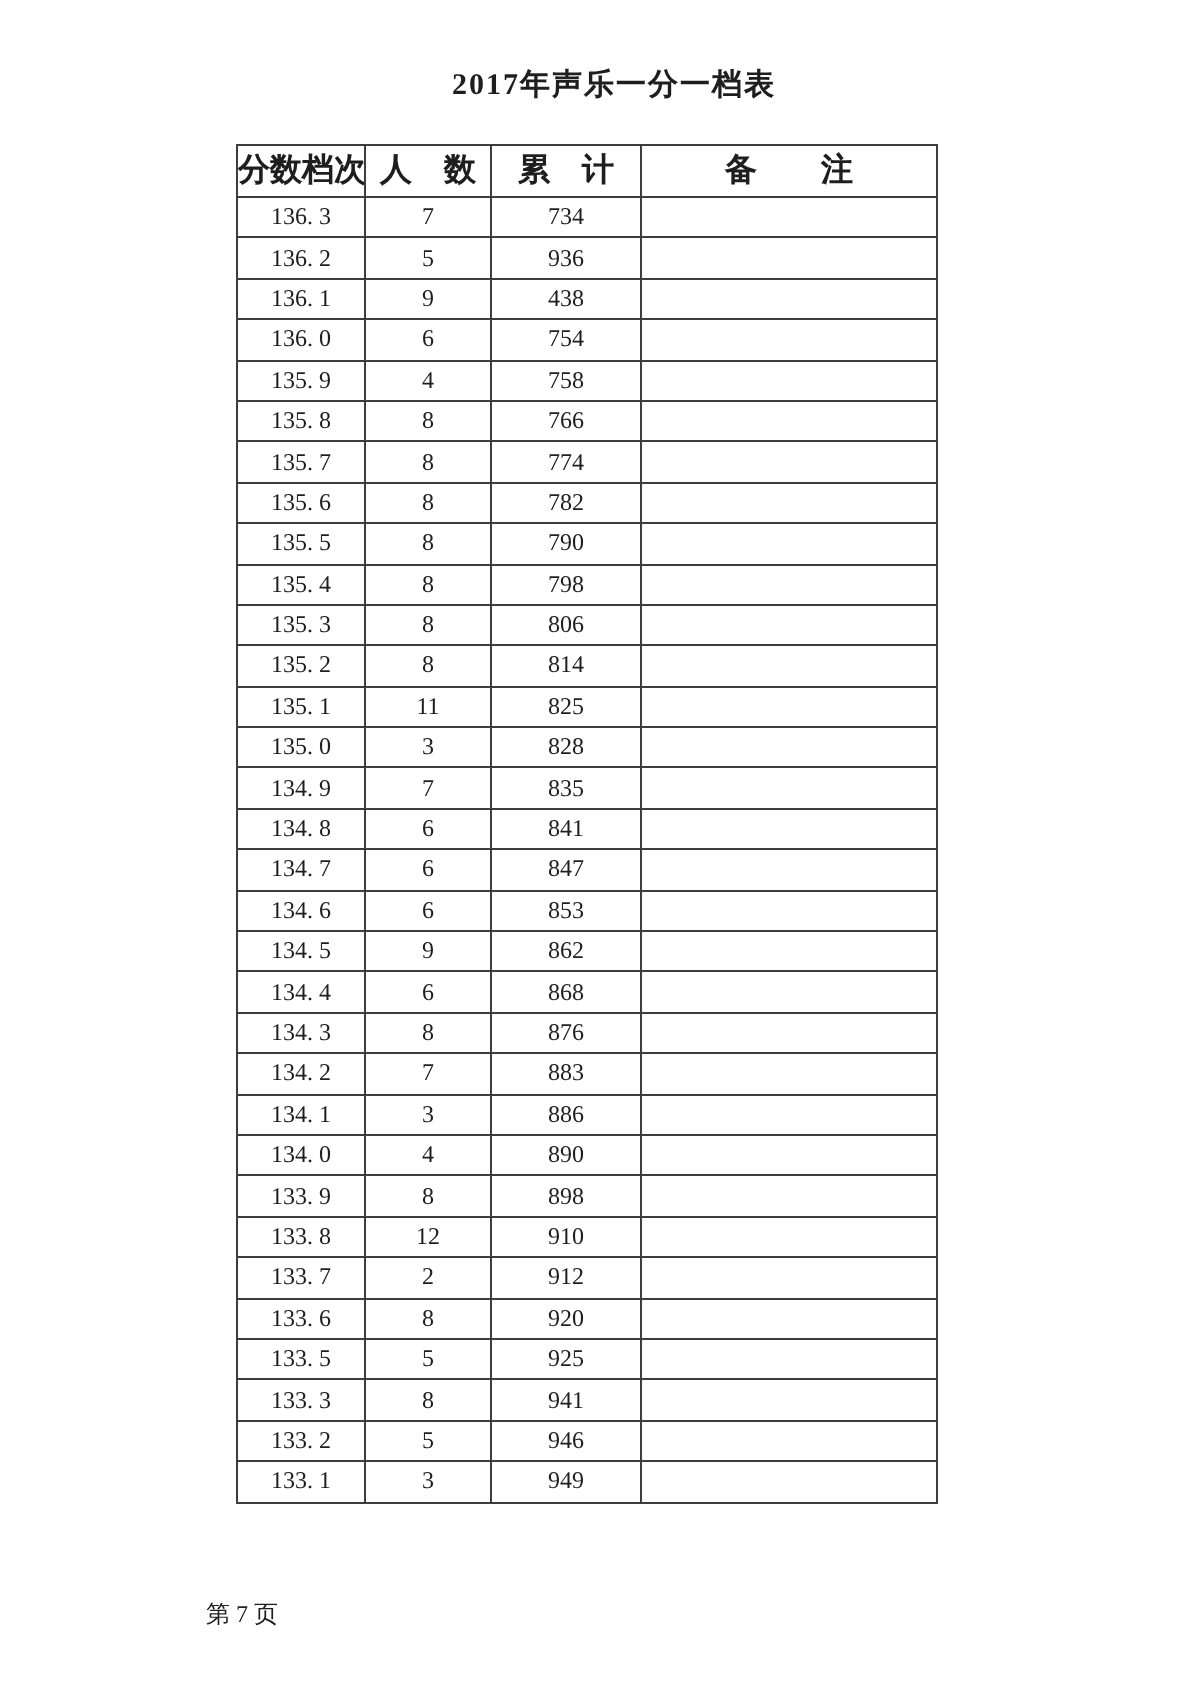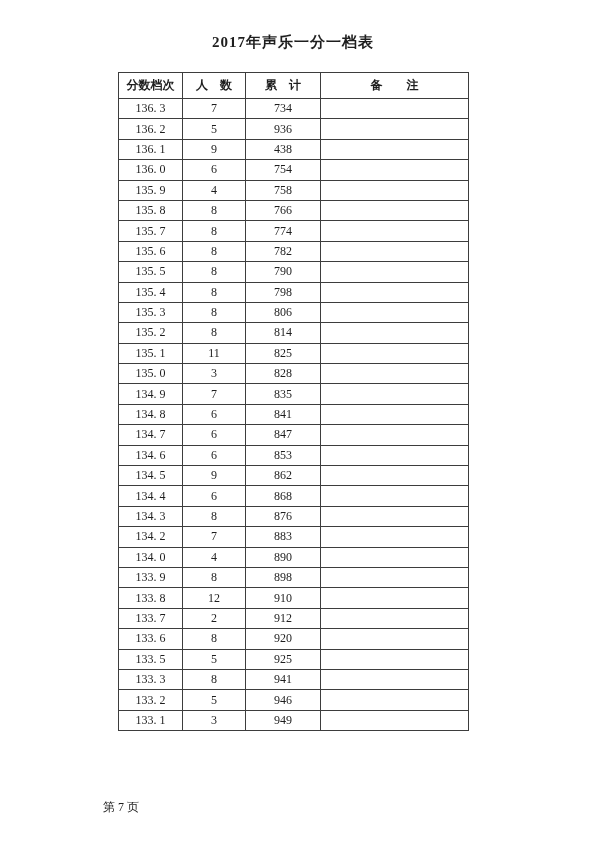--- a/index.html
+++ b/index.html
@@ -12,21 +12,21 @@
     width: 600px;
     height: 848px;
     background: #ffffff;
     font-family: "Liberation Serif", "DejaVu Serif", serif;
     color: #1e1e1e;
     overflow: hidden;
   }
   .title {
     position: absolute;
     top: 33px;
-    left: 118px;
+    left: 132px;
     width: 350px;
     margin: 0;
     font-size: 15px;
     font-weight: bold;
     text-align: center;
     letter-spacing: 1px;
     white-space: nowrap;
   }
   table.score-table {
     position: absolute;
@@ -40,21 +40,21 @@
   table.score-table td {
     border: 1px solid #3d3d3d;
     padding: 0;
     text-align: center;
     vertical-align: middle;
     overflow: hidden;
     white-space: nowrap;
   }
   table.score-table th {
     height: 25px;
-    font-size: 12px;
+    font-size: 16px;
     font-weight: bold;
   }
   table.score-table td {
     height: 19.4px;
     font-size: 12px;
     font-weight: normal;
   }
   .footer {
     position: absolute;
     top: 799px;
@@ -215,20 +215,26 @@
           <td>876</td>
           <td></td>
         </tr>
         <tr>
           <td>134. 2</td>
           <td>7</td>
           <td>883</td>
           <td></td>
         </tr>
         <tr>
+          <td>134. 1</td>
+          <td>3</td>
+          <td>886</td>
+          <td></td>
+        </tr>
+        <tr>
           <td>134. 0</td>
           <td>4</td>
           <td>890</td>
           <td></td>
         </tr>
         <tr>
           <td>133. 9</td>
           <td>8</td>
           <td>898</td>
           <td></td>

